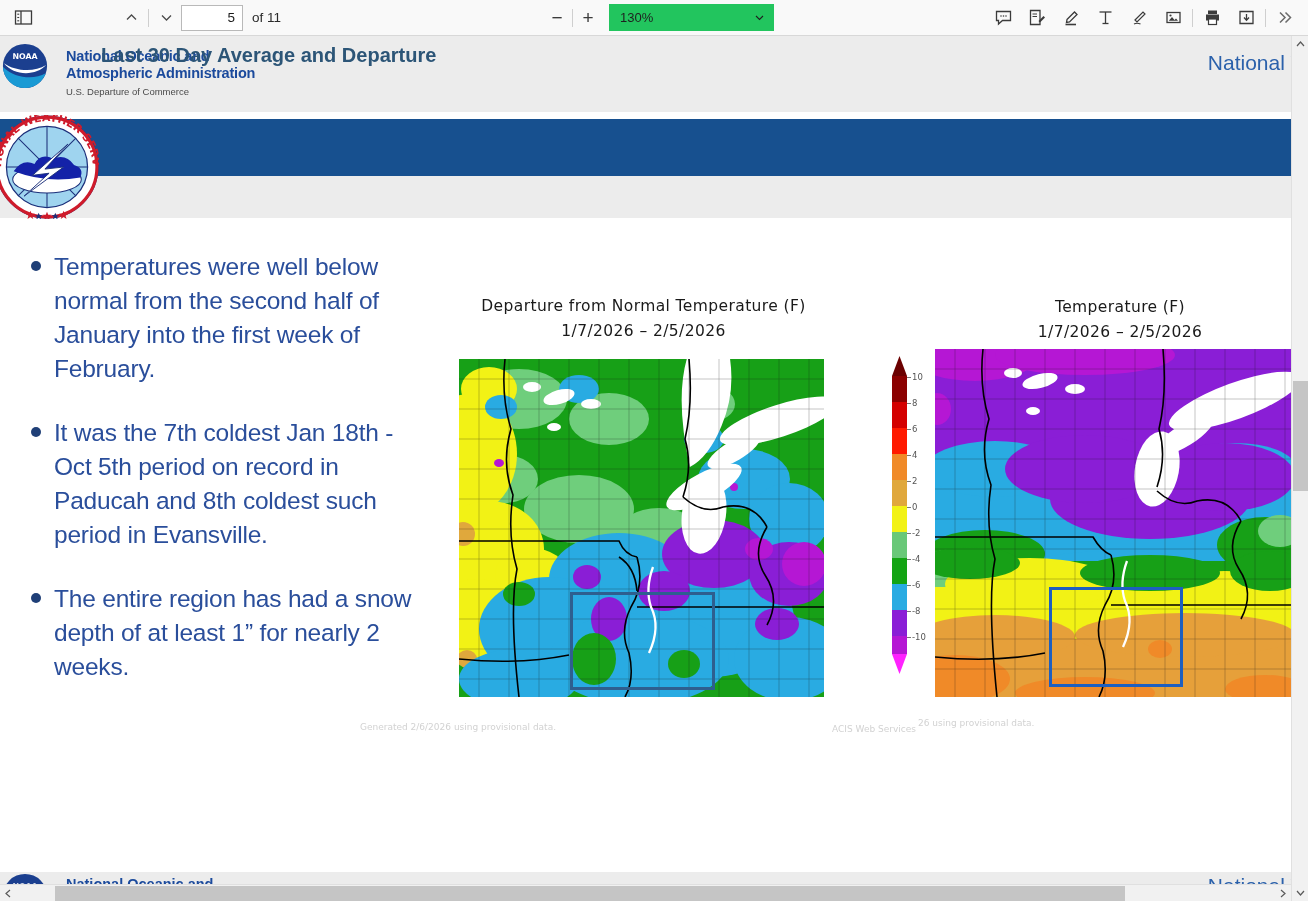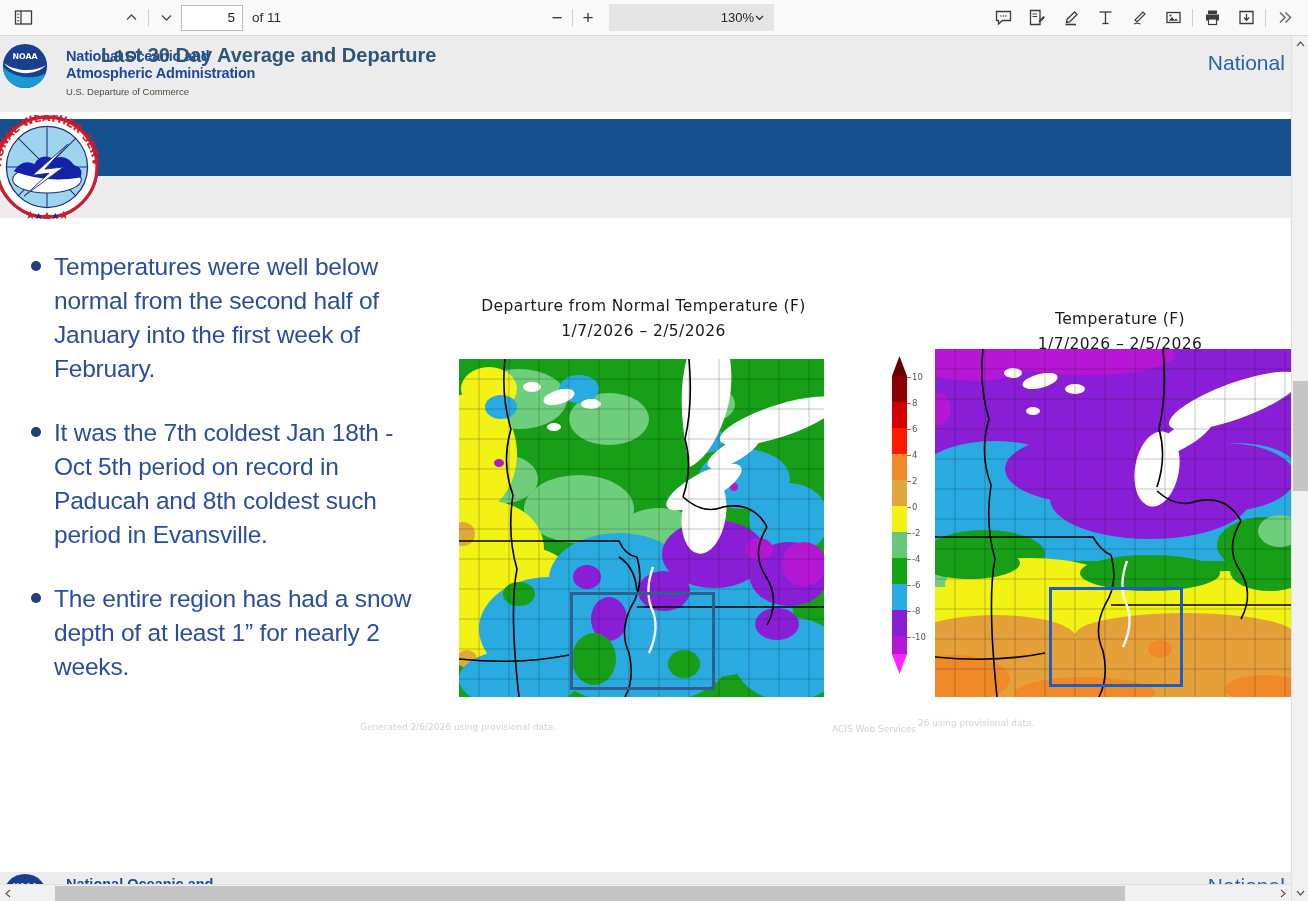--- a/index.html
+++ b/index.html
@@ -37,22 +37,22 @@
     font-size: 13.5px; color: #2b2b2b; margin-left: 9px; white-space: nowrap;
   }
   #zoomgroup { display: flex; align-items: center; margin-left: 263px; }
   .zoom-pm {
     width: 26px; height: 26px; display: flex; align-items: center;
     justify-content: center; font-size: 19px; color: #3b3b3b;
     cursor: pointer; font-weight: 300;
   }
   #zoom-select {
     width: 165px; height: 27px; margin-left: 8px;
-    background: #e5e5e5; border: none;
-    display: flex; align-items: center; justify-content: flex-end;
+    background: #22c55e; border: none;
+    display: flex; align-items: center; justify-content: space-between;
     padding: 0 9px 0 11px; font-size: 13px; color: #1f1f1f; cursor: pointer;
   }
   #right-tools { margin-left: auto; display: flex; align-items: center; padding-right: 6px; }
   #right-tools .tb-btn { width: 34px; }
   svg { display: block; }
 
   
   #doc-area {
     position: absolute; top: 36px; left: 0;
     width: 1308px; height: 865px;
@@ -502,21 +502,21 @@
       <div class="cb-tick" style="top:96px">4</div>
       <div class="cb-tick" style="top:122px">2</div>
       <div class="cb-tick" style="top:148px">0</div>
       <div class="cb-tick" style="top:174px">-2</div>
       <div class="cb-tick" style="top:200px">-4</div>
       <div class="cb-tick" style="top:226px">-6</div>
       <div class="cb-tick" style="top:252px">-8</div>
       <div class="cb-tick" style="top:278px">-10</div>
     </div>
 
-    <div class="fig-title" style="left:960px; top:271px; width:320px;">
+    <div class="fig-title" style="left:960px; top:259px; width:320px;">
       <div>Temperature (F)</div>
       <div>1/7/2026 – 2/5/2026</div>
     </div>
 
     <div class="map-canvas" id="map-right" style="left:935px; top:313px; width:356px; height:348px;">
       <svg width="356" height="348" viewBox="0 0 356 348">
         <rect width="356" height="348" fill="#8a1ed6"></rect>
 
         <g fill="#b517d4">
           <ellipse cx="40" cy="10" rx="60" ry="22"></ellipse>

